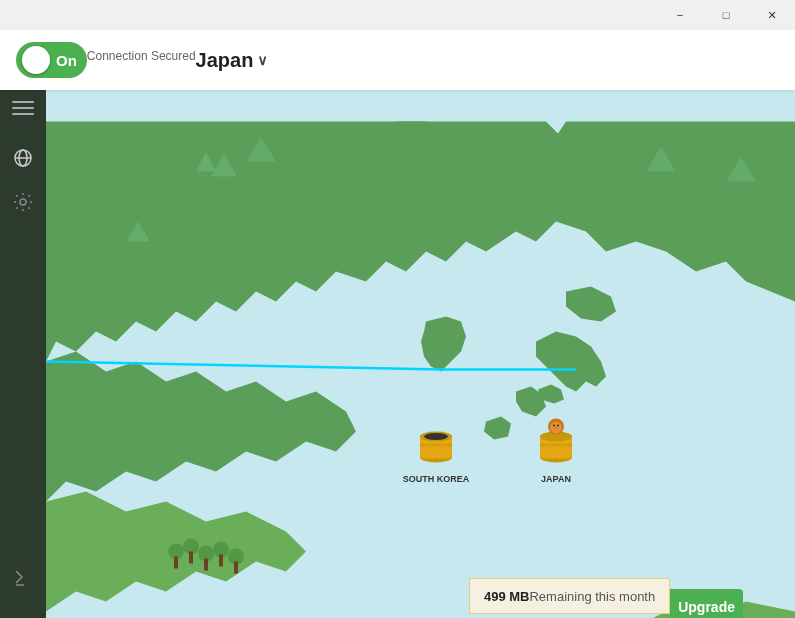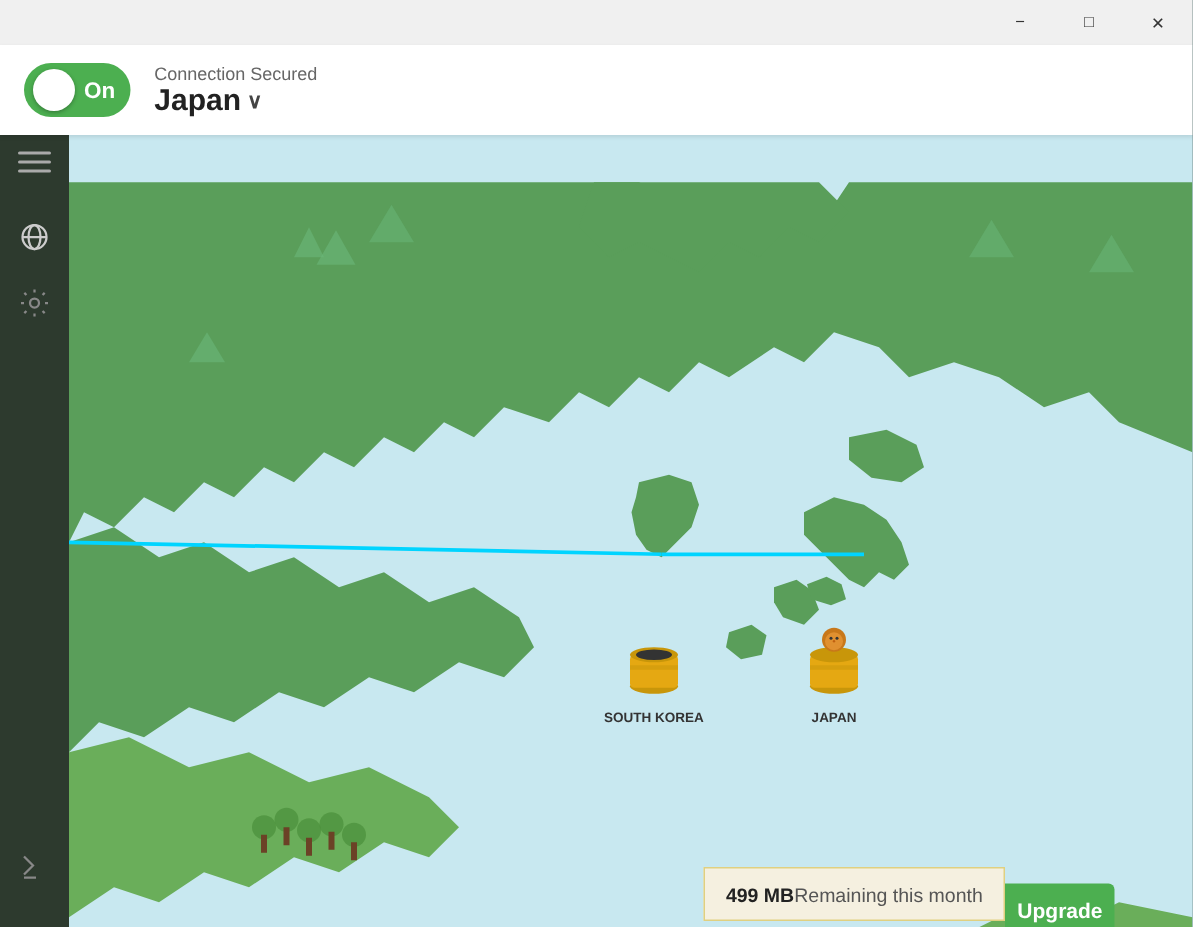--- a/index.html
+++ b/index.html
@@ -54,22 +54,22 @@
       box-shadow: 0 1px 3px rgba(0,0,0,0.3);
     }
     .toggle-label {
       color: white;
       font-weight: bold;
       font-size: 15px;
     }
 
     
     .connection-info {
-      margin-left: 16px;
-      display: flex; flex-direction: column;
+      margin-left: 0;
+      display: flex; flex-direction: row;
     }
     .connection-status {
       font-size: 12px; color: #666;
     }
     .connection-location {
       display: flex; align-items: center; gap: 4px;
       font-size: 20px; font-weight: 600; color: #222;
       cursor: pointer;
     }
     .chevron-down {

